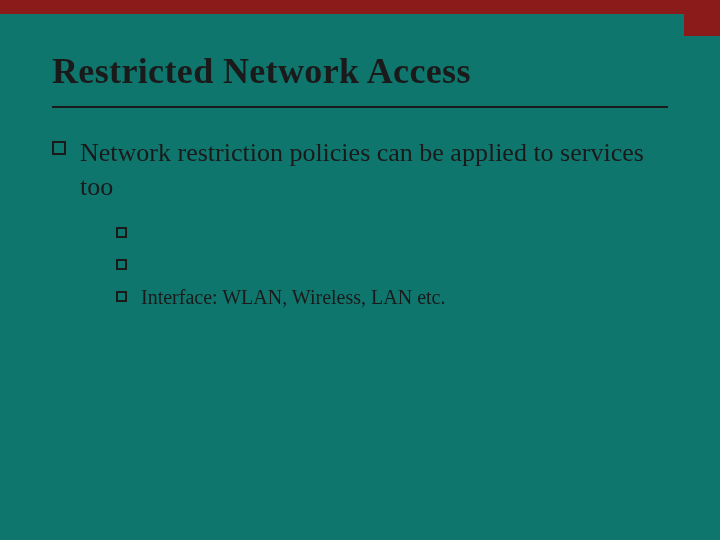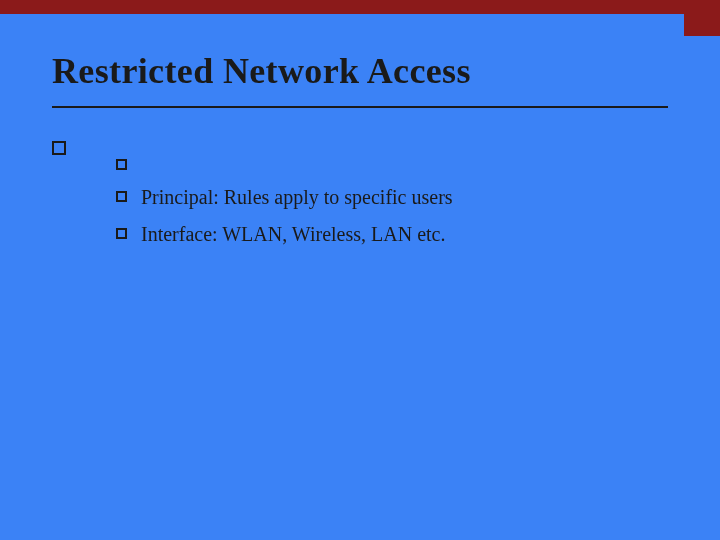--- a/index.html
+++ b/index.html
@@ -12,21 +12,21 @@
       width: 720px;
       height: 540px;
       background: #f0f0f0;
       font-family: 'Times New Roman', Times, serif;
       overflow: hidden;
     }
 
     .slide {
       width: 720px;
       height: 540px;
-      background: #3b82f6;
+      background: #0f766e;
       position: relative;
       display: flex;
       flex-direction: column;
     }
 
     .top-bar {
       height: 14px;
       background: #8b1a1a;
       width: 100%;
       flex-shrink: 0;
@@ -133,35 +133,35 @@
   <div class="content">
     <div class="slide-title">Restricted Network Access</div>
 
     <div class="divider"></div>
 
     <div class="bullet-section">
       <div class="bullet-outer">
         <span class="bullet-square"></span>
       </div>
       <div>
+        <div class="main-text">Network restriction policies can be applied to services too</div>
 
         <div class="sub-bullets">
 
           <div class="sub-bullet-item">
             <div class="sub-bullet-marker">
               <span class="sub-bullet-square"></span>
             </div>
           </div>
 
 
           <div class="sub-bullet-item">
             <div class="sub-bullet-marker">
               <span class="sub-bullet-square"></span>
             </div>
-            <div class="sub-text">Principal: Rules apply to specific users</div>
           </div>
 
           <div class="sub-bullet-item">
             <div class="sub-bullet-marker">
               <span class="sub-bullet-square"></span>
             </div>
             <div class="sub-text">Interface: WLAN, Wireless, LAN etc.</div>
           </div>
 
         </div>

